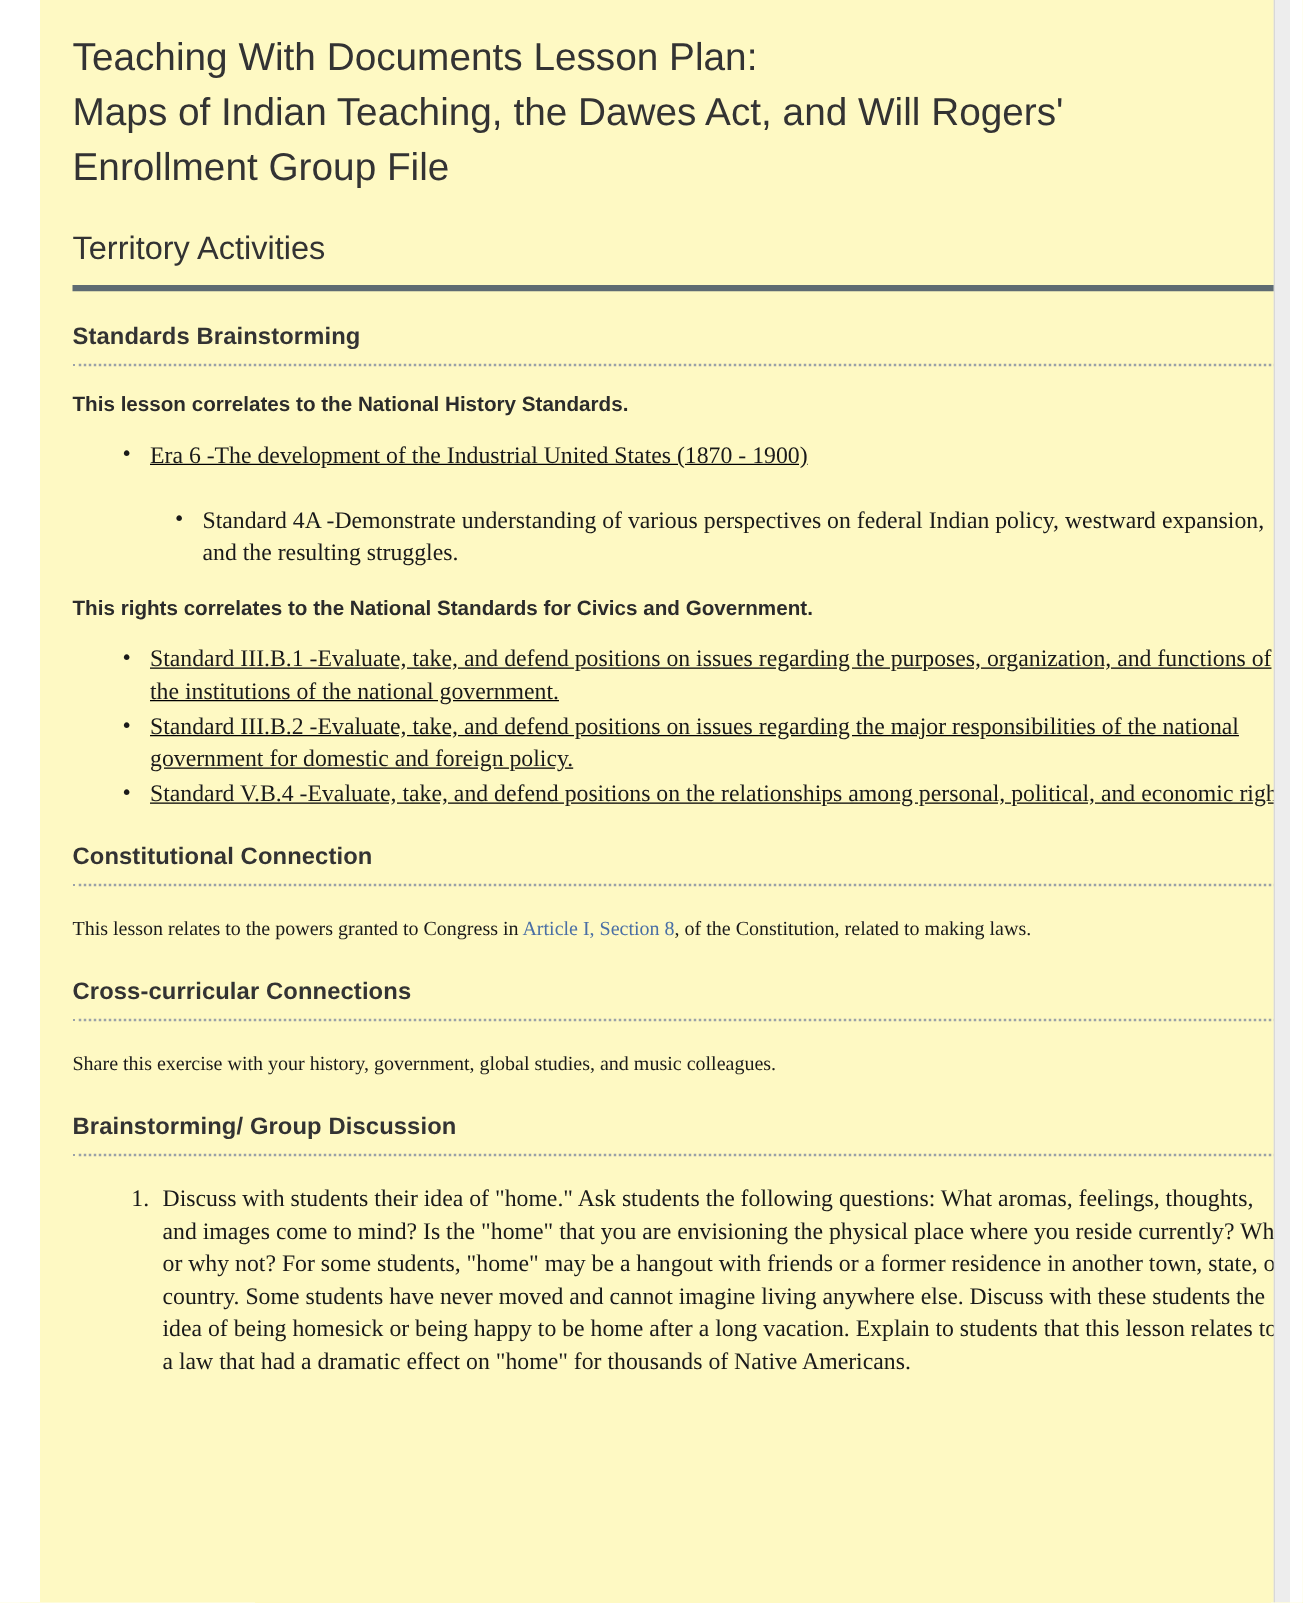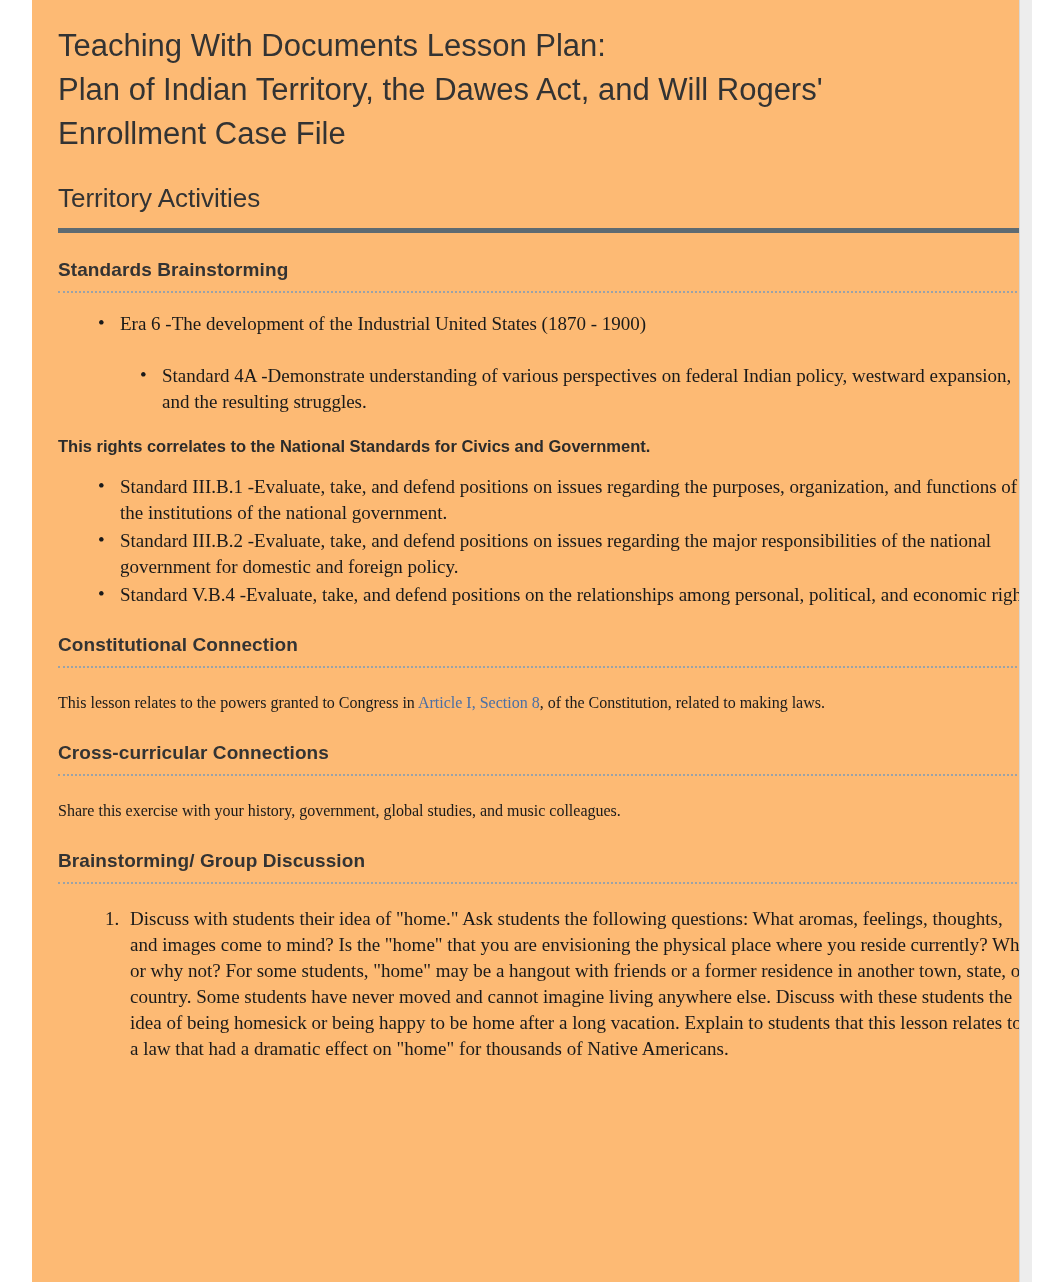--- a/index.html
+++ b/index.html
@@ -10,21 +10,21 @@
   body {
     width: 1042px;
     height: 1282px;
     overflow: hidden;
     font-family: "Liberation Serif", serif;
   }
   .page {
     position: relative;
     width: 1016px;
     margin: 0 auto 0 16px;
-    background: #fdba74;
+    background: #fef9c3;
     box-sizing: border-box;
     padding: 14px 16px 0 42px;
     height: 1282px;
     overflow: hidden;
   }
   .scroll-gutter {
     position: absolute;
     left: 0;
     top: 0;
     width: 16px;
@@ -89,20 +89,21 @@
     width: 950px;
   }
   a.inline-link {
     color: #4a6fa5;
     text-decoration: none;
   }
   ul.bullets {
     list-style: none;
     margin: 18px 0 0 0;
     padding: 0 0 0 40px;
+    text-decoration: underline;
   }
   ul.bullets > li {
     position: relative;
     font-size: 19px;
     line-height: 26px;
     color: #1a1a1a;
     margin: 0 0 0 0;
     padding-left: 22px;
     width: 920px;
   }
@@ -148,30 +149,31 @@
   }
 </style>
 </head>
 <body>
 
 <div class="page">
   <div class="scroll-gutter"></div>
 
   <h1 class="doc-title">
     <span>Teaching With Documents Lesson Plan:</span><br>
-    <span>Plan of Indian Territory, the Dawes Act, and Will Rogers'</span><br>
-    <span>Enrollment Case File</span>
+    <span>Maps of Indian Teaching, the Dawes Act, and Will Rogers'</span><br>
+    <span>Enrollment Group File</span>
   </h1>
 
   <h2 class="section-title">Territory Activities</h2>
   <div class="thick-rule"></div>
 
   <h3 class="sub-head">Standards Brainstorming</h3>
   <div class="dotted-rule"></div>
 
+  <p class="lead">This lesson correlates to the National History Standards.</p>
 
   <ul class="bullets">
     <li>Era 6 -The development of the Industrial United States (1870 - 1900)</li>
   </ul>
 
   <ul class="nested">
     <li>Standard 4A -Demonstrate understanding of various perspectives on federal Indian policy, westward expansion, and the resulting struggles.</li>
   </ul>
 
   <p class="lead">This rights correlates to the National Standards for Civics and Government.</p>

